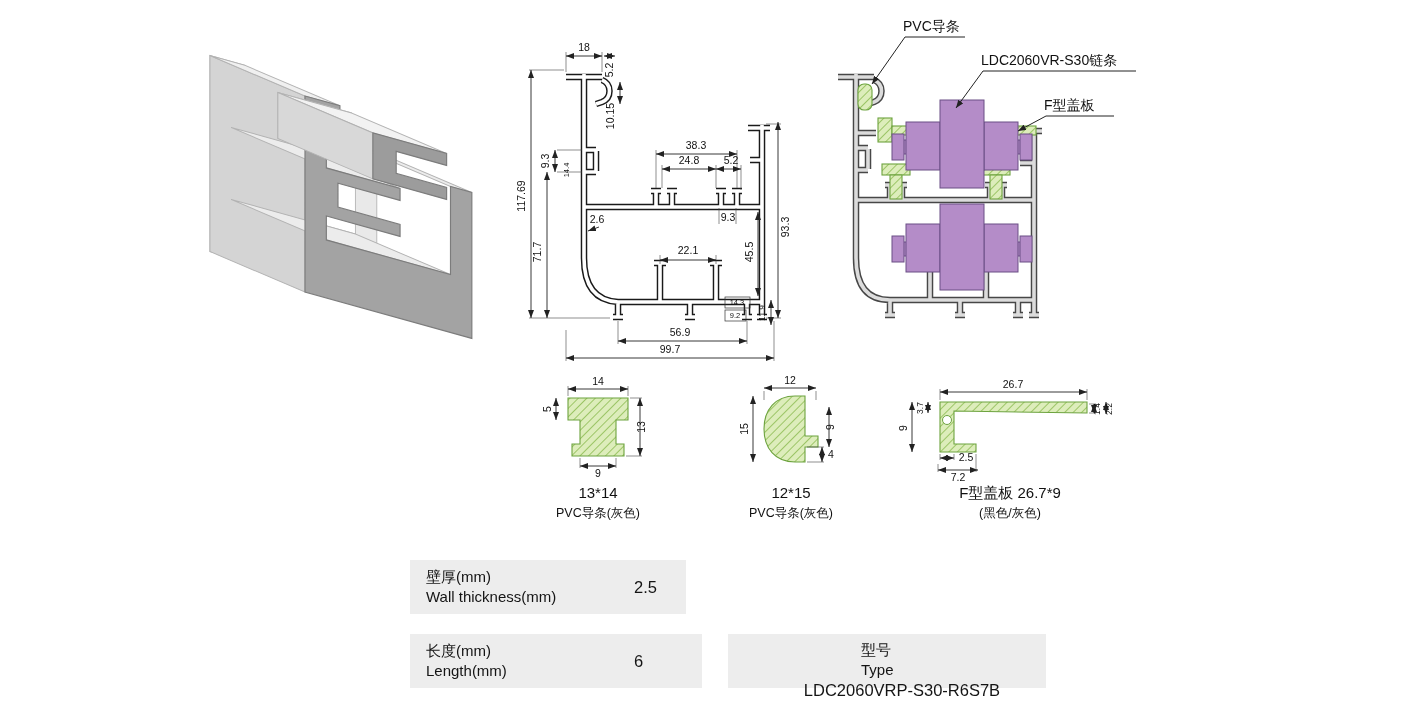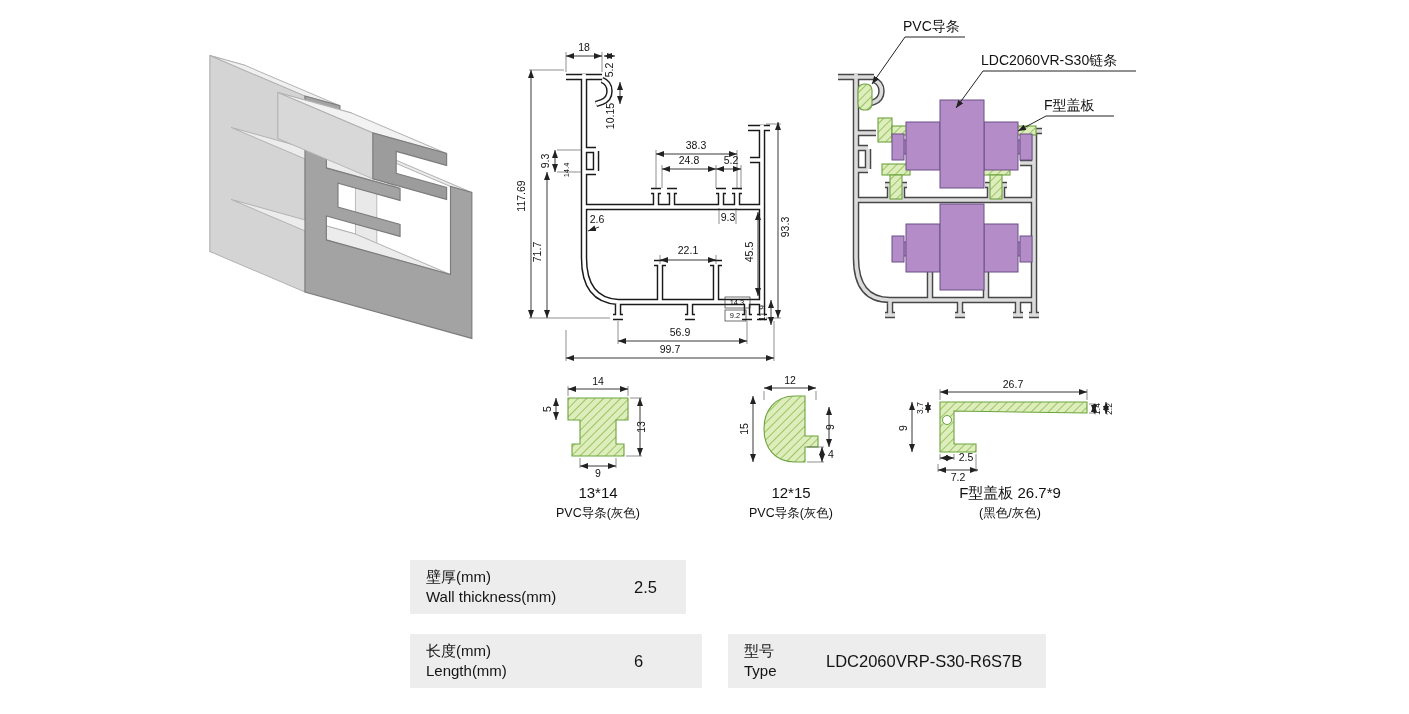--- a/index.html
+++ b/index.html
@@ -307,21 +307,21 @@
   </div>
 
   <div class="spec-box" style="left:410px;top:634px;width:292px;">
     <div class="spec-labels wide">
       <div>长度(mm)</div>
       <div>Length(mm)</div>
     </div>
     <div class="spec-value">6</div>
   </div>
 
-  <div class="spec-box" style="left:728px;top:634px;width:318px;">
+  <div class="spec-box" style="left:728px;top:634px;width:318px;flex-direction:column;">
     <div class="spec-labels narrow">
       <div>型号</div>
       <div>Type</div>
     </div>
     <div class="spec-value">LDC2060VRP-S30-R6S7B</div>
   </div>
 
 </div>
 
 </body></html>

